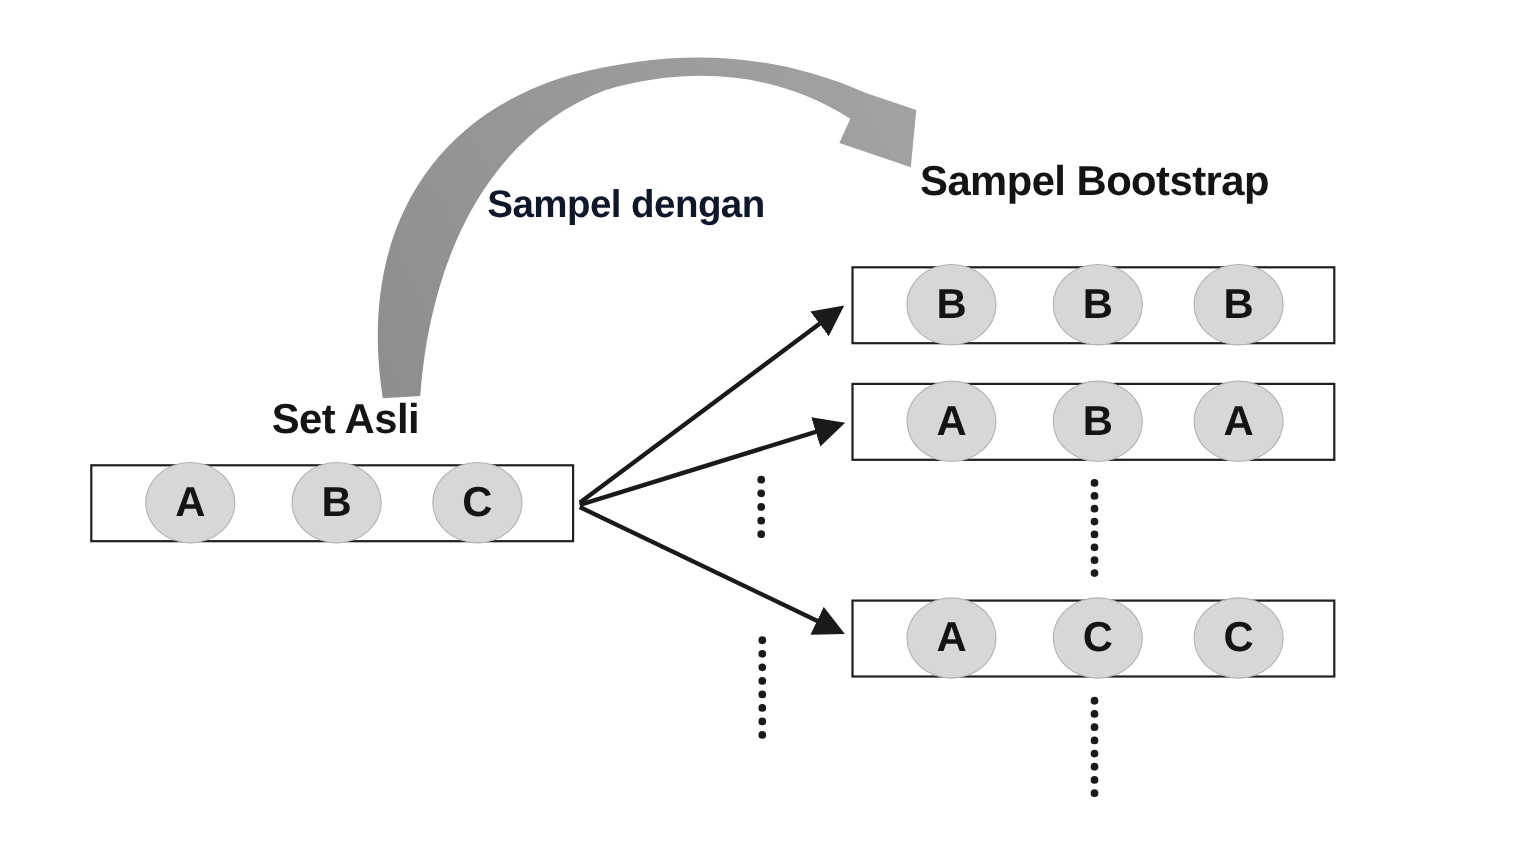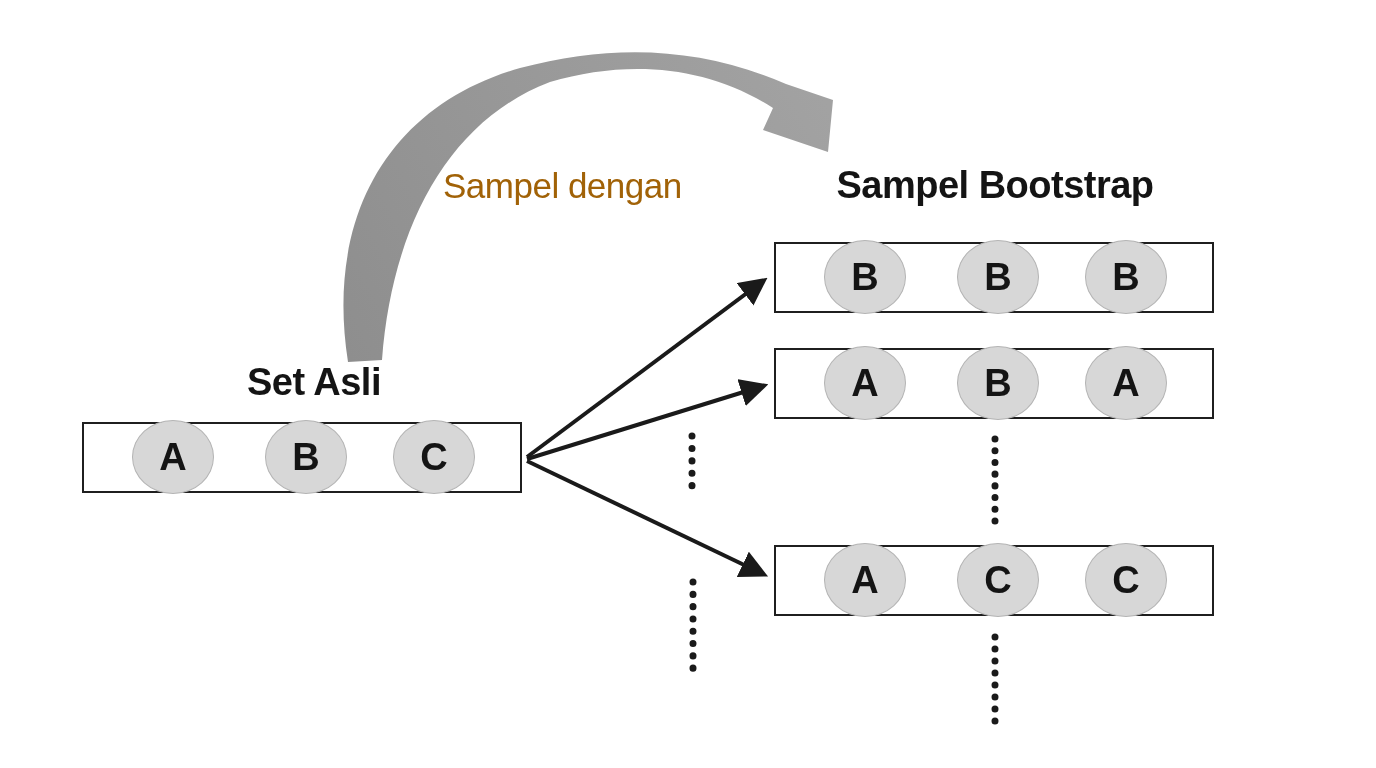--- a/index.html
+++ b/index.html
@@ -57,29 +57,29 @@
     position: absolute;
     font-size: 38px;
     font-weight: bold;
     color: #141414;
     text-align: center;
     white-space: nowrap;
     z-index: 2;
     letter-spacing: -0.5px;
   }
   .title-original  { left: 134px; top: 361px; width: 360px; text-align: center; }
-  .title-bootstrap { left: 775px; top: 164px; width: 440px; }
+  .title-bootstrap { left: 775px; top: 144px; width: 440px; }
   .gold-label {
     position: absolute;
     left: 443px;
     top: 160px;
     font-size: 35px;
-    font-weight: normal;
+    font-weight: bold;
     line-height: 51px;
-    color: #a16207;
+    color: #0f172a;
     white-space: nowrap;
     z-index: 2;
     letter-spacing: -0.5px;
   }
 </style>
 </head>
 <body>
 
 <div class="stage">
 

